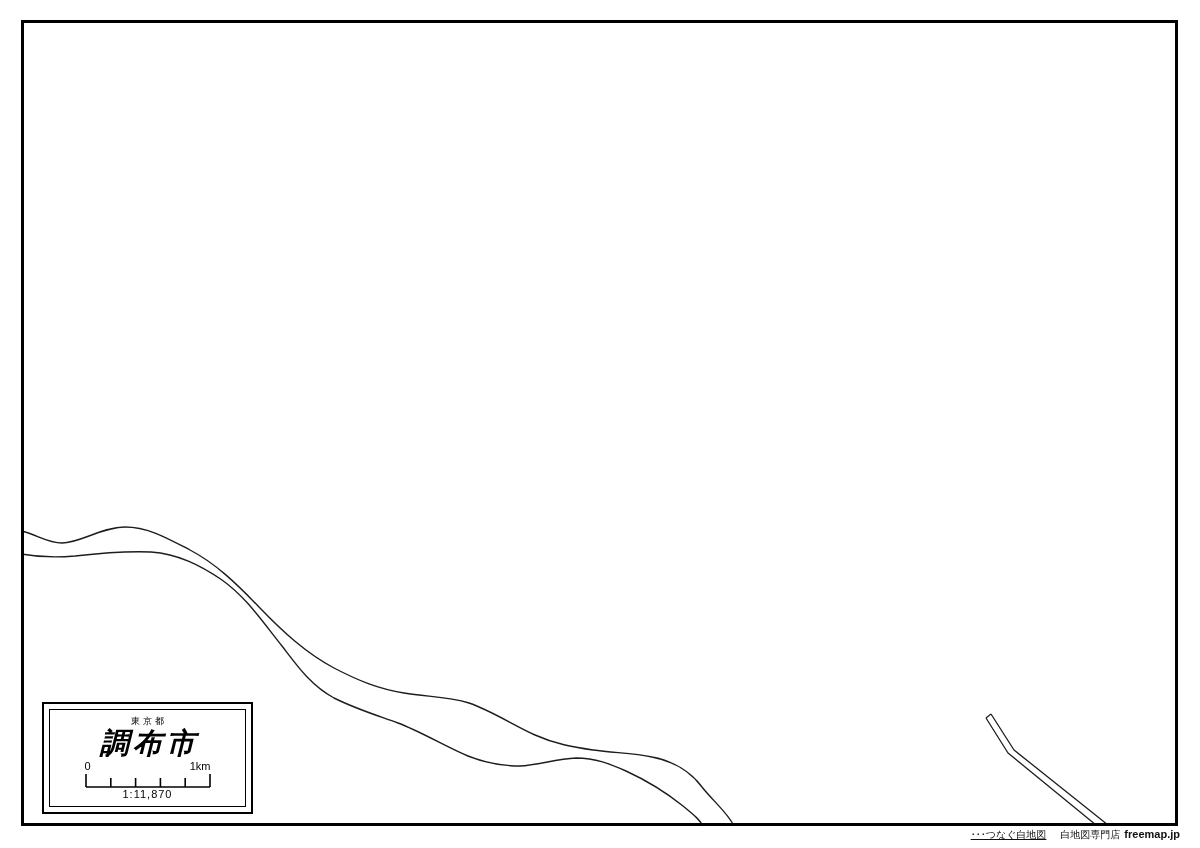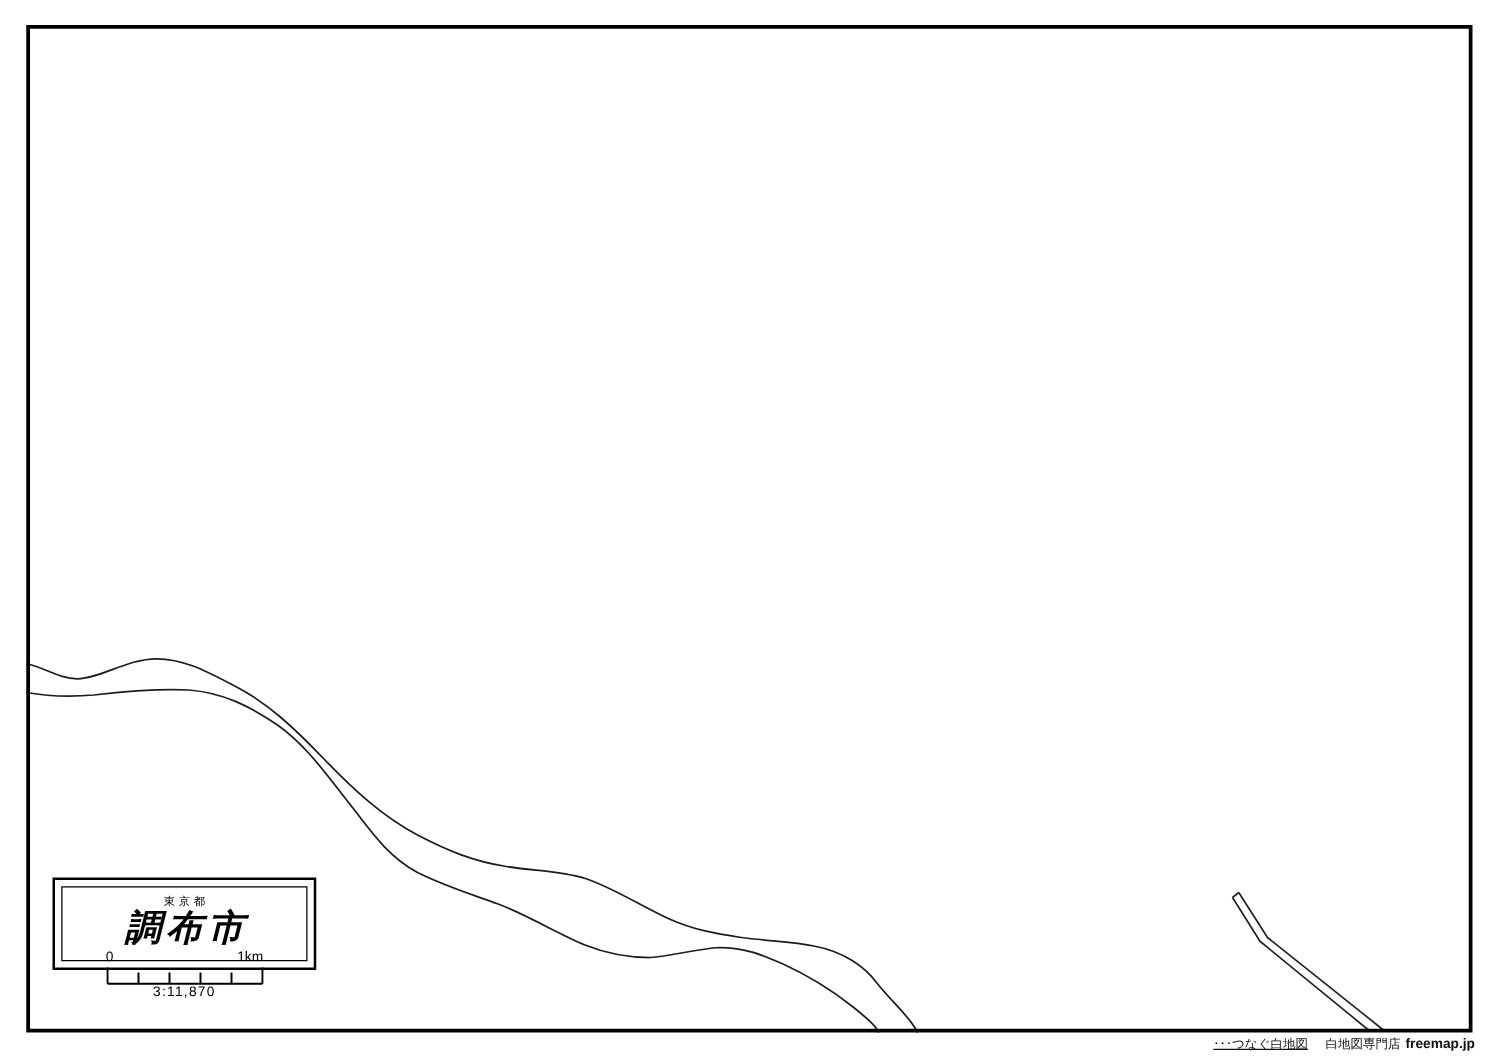--- a/index.html
+++ b/index.html
@@ -42,21 +42,21 @@
     left: 21px; top: 20px;
     width: 1157px; height: 806px;
     border: 3px solid #000000;
     box-sizing: border-box;
     pointer-events: none;
   }
   
   .legend {
     position: absolute;
     left: 42px; top: 702px;
-    width: 211px; height: 74px;
+    width: 211px; height: 112px;
     border: 2px solid #000000;
     box-sizing: border-box;
     background: #ffffff;
   }
   .legend-inner {
     position: absolute;
     left: 5px; top: 5px; right: 5px; bottom: 5px;
     border: 1px solid #000000;
     display: flex;
     flex-direction: column;
@@ -147,21 +147,21 @@
           <g stroke="#000" stroke-width="1.6" fill="none">
             <line x1="1" y1="14" x2="125" y2="14"></line>
             <line x1="1" y1="1" x2="1" y2="14"></line>
             <line x1="25.8" y1="5" x2="25.8" y2="14"></line>
             <line x1="50.6" y1="5" x2="50.6" y2="14"></line>
             <line x1="75.4" y1="5" x2="75.4" y2="14"></line>
             <line x1="100.2" y1="5" x2="100.2" y2="14"></line>
             <line x1="125" y1="1" x2="125" y2="14"></line>
           </g>
         </svg>
-        <div class="scale-ratio">3:11,870</div>
+        <div class="scale-ratio">1:11,870</div>
       </div>
     </div>
   </div>
 
   <div class="footer-credit">
     <span class="tagline">･･･つなぐ白地図</span>
     <span class="store">白地図専門店</span>
     <span class="brand">freemap.jp</span>
   </div>
 

